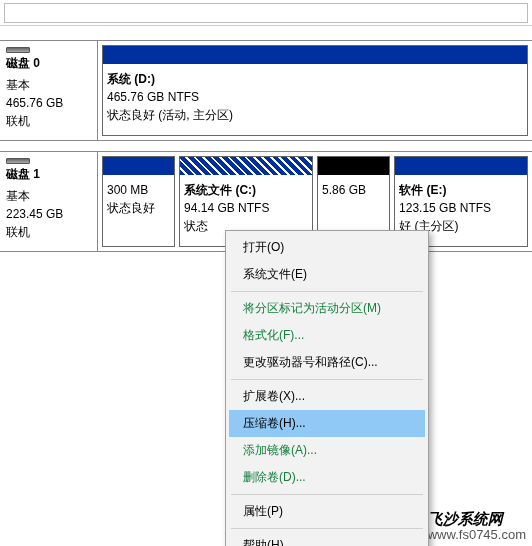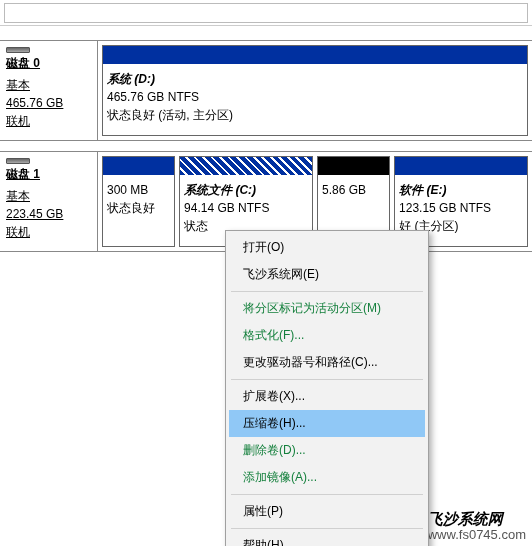--- a/index.html
+++ b/index.html
@@ -2,32 +2,32 @@
 <html><head>
 <meta charset="utf-8">
 <style>
   * { box-sizing: border-box; margin: 0; padding: 0; }
   body { font-family: "Microsoft YaHei", "Segoe UI", sans-serif; font-size: 12px; background: #fff; color: #000; width: 532px; height: 546px; position: relative; overflow: hidden; }
 
   .top-bar { height: 26px; border-bottom: 1px solid #ccc; display: flex; align-items: center; padding: 0 4px; }
   .top-field { height: 20px; border: 1px solid #bbb; width: 100%; background: #fff; }
 
   .disk-row { display: flex; border-top: 1px solid #888; border-bottom: 1px solid #888; margin-top: 14px; }
-  .disk-info { width: 98px; border-right: 1px solid #888; padding: 6px 6px 10px 6px; position: relative; text-decoration: underline; }
+  .disk-info { width: 98px; border-right: 1px solid #888; padding: 6px 6px 10px 6px; position: relative; }
   .disk-icon { width: 24px; height: 6px; background: linear-gradient(#666,#aaa); border: 1px solid #555; margin-bottom: 2px; border-radius: 1px; }
   .disk-title { font-weight: bold; margin-bottom: 4px; }
   .disk-line { line-height: 18px; }
 
   .partitions { flex: 1; display: flex; gap: 4px; padding: 4px; }
   .part { flex: 1; border: 1px solid #666; display: flex; flex-direction: column; min-width: 0; }
   .part-head { height: 18px; background: #0030a0; }
   .part-head.hatch { background: repeating-linear-gradient(45deg, #0030a0 0 4px, #fff 4px 6px); }
   .part-head.black { background: #000; }
   .part-body { padding: 6px 4px; line-height: 18px; white-space: nowrap; overflow: hidden; }
-  .part-label { font-weight: bold; white-space: nowrap; overflow: hidden; text-overflow: ellipsis; font-style: italic; }
+  .part-label { font-weight: bold; white-space: nowrap; overflow: hidden; text-overflow: ellipsis; }
 
   .context-menu { position: absolute; left: 225px; top: 230px; width: 204px; background: #f2f2f2; border: 1px solid #a0a0a0; box-shadow: 3px 3px 6px rgba(0,0,0,0.3); padding: 3px; z-index: 50; }
   .menu-item { padding: 5px 14px; white-space: nowrap; cursor: default; color: #000; }
   .menu-item.disabled { color: #15803d; }
   .menu-item.highlight { background: #90c8f6; }
   .menu-sep { height: 1px; background: #d0d0d0; margin: 3px 2px; }
 
   .watermark { position: absolute; right: 6px; bottom: 4px; display: flex; align-items: center; gap: 10px; }
   .wm-logo { width: 26px; height: 26px; border-radius: 4px; position: relative; }
   .wm-logo::before { content:""; position:absolute; inset:0; background: conic-gradient(from 45deg, #ff8a00 0 90deg, #ffd400 90deg 180deg, #ff4d00 180deg 270deg, #ff9a00 270deg 360deg); border-radius: 4px; }
@@ -100,30 +100,30 @@
         <div class="part-label">软件  (E:)</div>
         <div>123.15 GB NTFS</div>
         <div>好 (主分区)</div>
       </div>
     </div>
   </div>
 </div>
 
 <div class="context-menu">
   <div class="menu-item">打开(O)</div>
-  <div class="menu-item">飞沙系统网(E)</div>
+  <div class="menu-item">系统文件(E)</div>
   <div class="menu-sep"></div>
   <div class="menu-item disabled">将分区标记为活动分区(M)</div>
   <div class="menu-item disabled">格式化(F)...</div>
   <div class="menu-item">更改驱动器号和路径(C)...</div>
   <div class="menu-sep"></div>
   <div class="menu-item">扩展卷(X)...</div>
   <div class="menu-item highlight">压缩卷(H)...</div>
+  <div class="menu-item disabled">添加镜像(A)...</div>
   <div class="menu-item disabled">删除卷(D)...</div>
-  <div class="menu-item disabled">添加镜像(A)...</div>
   <div class="menu-sep"></div>
   <div class="menu-item">属性(P)</div>
   <div class="menu-sep"></div>
   <div class="menu-item">帮助(H)</div>
 </div>
 
 <div class="watermark">
   <div class="wm-logo"></div>
   <div>
     <div class="wm-text1">飞沙系统网</div>

